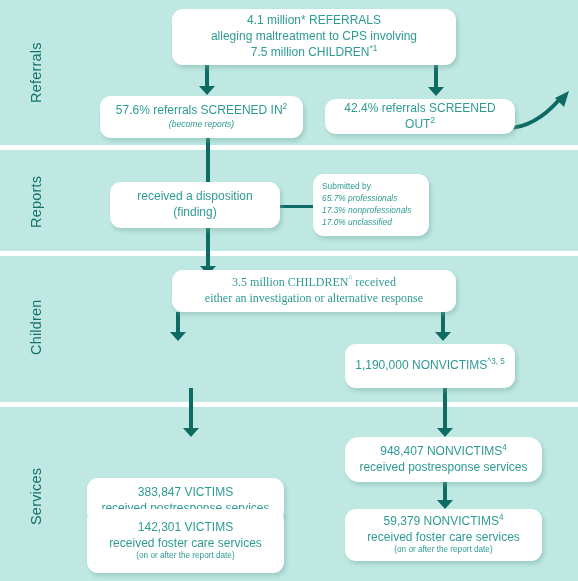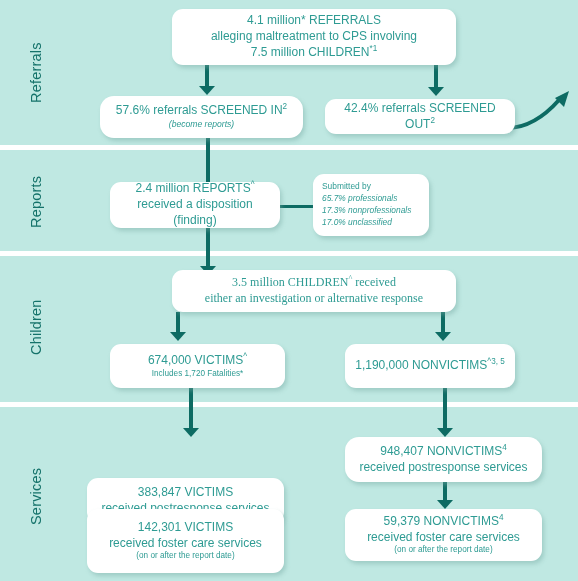--- a/index.html
+++ b/index.html
@@ -116,50 +116,45 @@
   <div class="arrowhead" style="left:183px;top:500px;"></div>
   <div class="vline" style="left:443px;top:482px;height:20px;"></div>
   <div class="arrowhead" style="left:437px;top:500px;"></div>
 
   <div class="box" style="left:172px;top:9px;width:284px;height:56px;">
     <span class="ln l-main">4.1 million* REFERRALS</span>
     <span class="ln l-main">alleging maltreatment to CPS involving</span>
     <span class="ln l-main"><span>7.5 million CHILDREN</span><sup>*1</sup></span>
   </div>
 
-  <div class="box" style="left:100px;top:96px;width:203px;height:42px;border-radius:14px;">
+  <div class="box" style="left:100px;top:96px;width:203px;height:42px;">
     <span class="ln l-main"><span>57.6% referrals SCREENED IN</span><sup>2</sup></span>
     <span class="ln l-sub">(become reports)</span>
   </div>
 
   <div class="box" style="left:325px;top:99px;width:190px;height:35px;">
     <span class="ln l-main"><span>42.4% referrals SCREENED OUT</span><sup>2</sup></span>
   </div>
 
   <div class="box" style="left:110px;top:182px;width:170px;height:46px;">
-    <span class="ln l-main"><span>2.4 million REPORTS</span><sup>^</sup></span>
     <span class="ln l-main">received a disposition (finding)</span>
   </div>
 
   <div class="box note" style="left:313px;top:174px;width:116px;height:62px;">
     <span class="ln">Submitted by</span>
     <span class="ln it">65.7% professionals</span>
     <span class="ln it">17.3% nonprofessionals</span>
     <span class="ln it">17.0% unclassified</span>
   </div>
 
   <div class="box" style="left:172px;top:270px;width:284px;height:42px;font-family:Liberation Serif, serif;">
     <span class="ln l-main"><span>3.5 million CHILDREN</span><sup>^</sup><span> received</span></span>
     <span class="ln l-main">either an investigation or alternative response</span>
   </div>
 
-  <div class="box" style="left:110px;top:344px;width:175px;height:44px;">
-    <span class="ln l-main"><span>674,000 VICTIMS</span><sup>^</sup></span>
-    <span class="ln l-small">Includes 1,720 Fatalities*</span>
-  </div>
 
   <div class="box" style="left:345px;top:344px;width:170px;height:44px;">
     <span class="ln l-main"><span>1,190,000 NONVICTIMS</span><sup>^3, 5</sup></span>
   </div>
 
   <div class="box" style="left:87px;top:437px;width:197px;height:45px;margin-top:41px;">
     <span class="ln l-main">383,847 VICTIMS</span>
     <span class="ln l-main">received postresponse services</span>
   </div>
 

